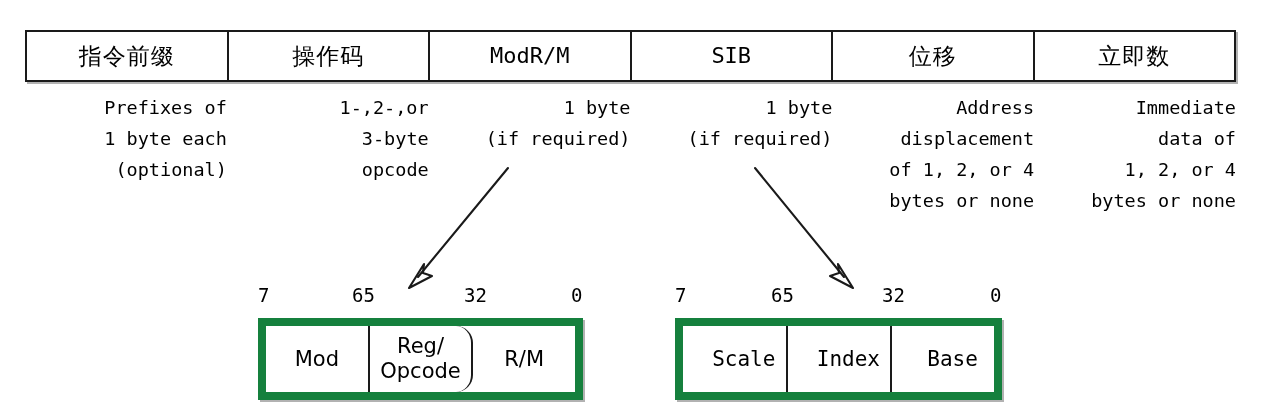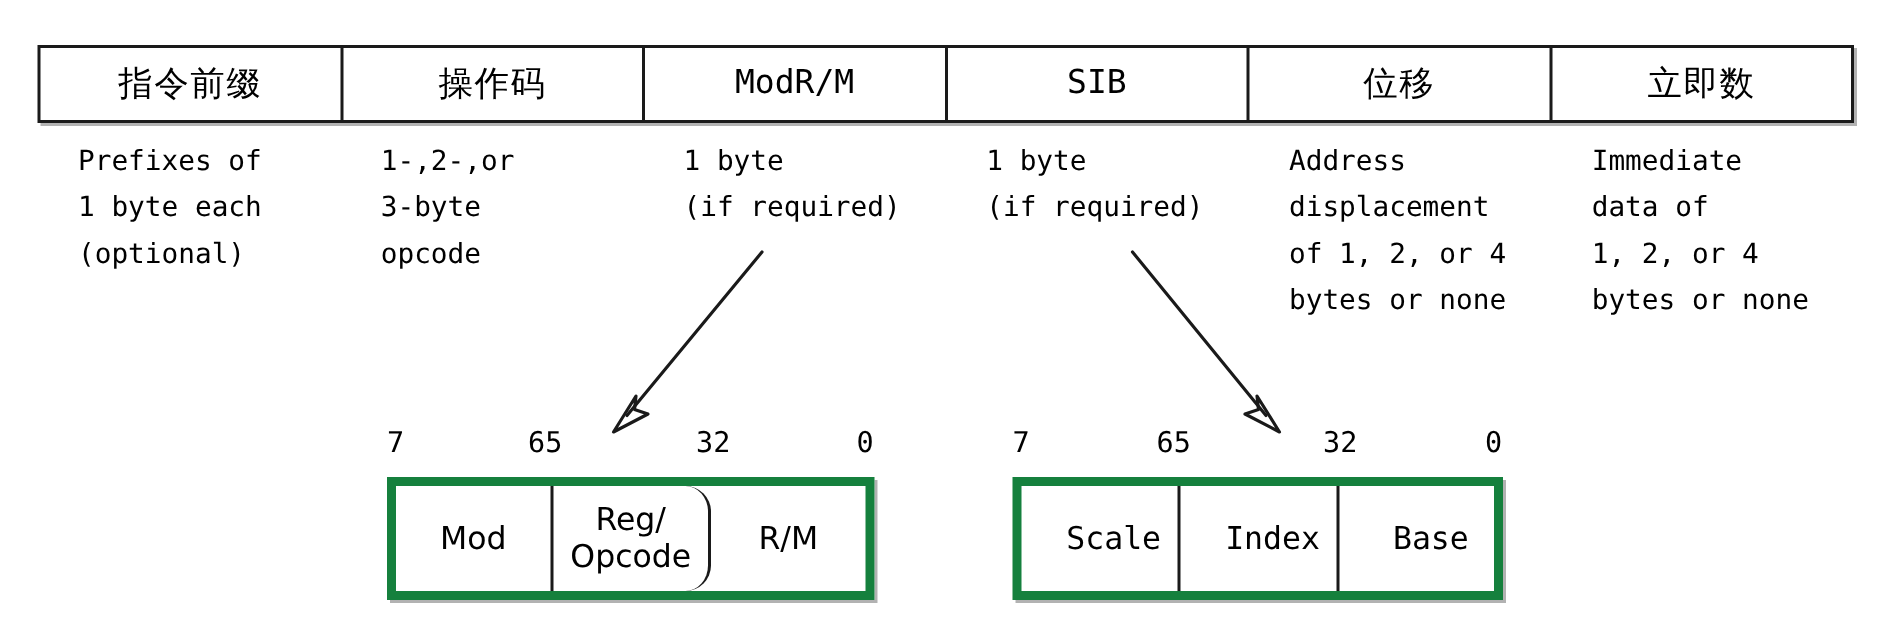--- a/index.html
+++ b/index.html
@@ -53,20 +53,21 @@
     line-height: 1;
   }
 
   
   .desc-row {
     position: absolute;
     left: 25px;
     top: 92px;
     width: 1211px;
     display: flex;
+    text-align: right;
   }
   .desc-cell {
     flex: 1 1 0;
     box-sizing: border-box;
     padding-left: 27px;
     font-family: "DejaVu Sans Mono", monospace;
     font-size: 18.5px;
     line-height: 31px;
     color: #000;
     white-space: pre;
@@ -80,21 +81,21 @@
     font-size: 19px;
     color: #000;
     line-height: 1;
   }
   .bits > span { position: absolute; }
 
   
   .subbox {
     position: absolute;
     display: flex;
-    border: 6px solid #15803d;
+    border: 8px solid #15803d;
     box-sizing: border-box;
     background: #fff;
     box-shadow: 2px 2px 0 rgba(0,0,0,0.30);
   }
   .subcell {
     border-right: 2px solid #1a1a1a;
     box-sizing: border-box;
     display: flex;
     align-items: center;
     justify-content: center;

